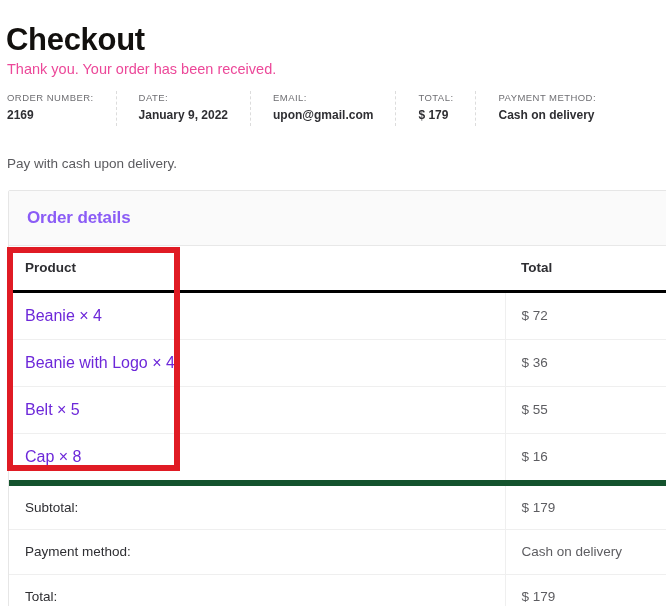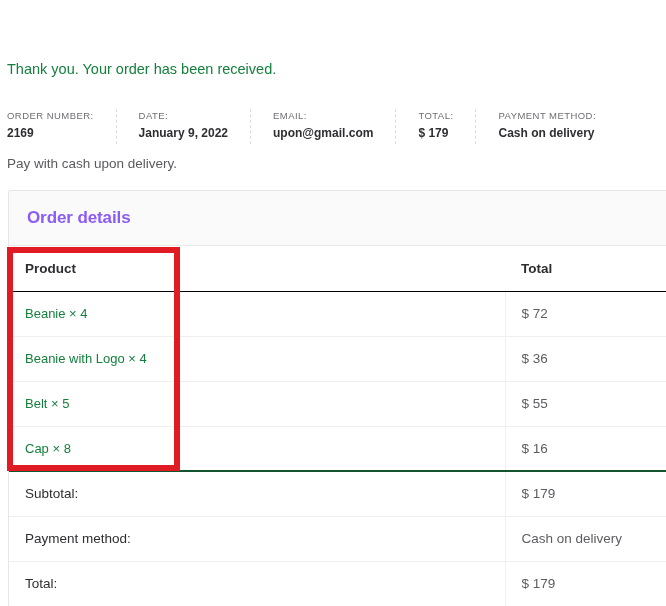--- a/index.html
+++ b/index.html
@@ -33,39 +33,38 @@
     letter-spacing: -0.3px;
     line-height: 42px;
   }
 
   
   .thankyou {
     position: absolute;
     left: 7px;
     top: 58px;
     font-size: 14.5px;
-    color: #15803d;
+    color: #ec4899;
     line-height: 22px;
   }
 
   
   .order-info {
     position: absolute;
     left: 7px;
     top: 91px;
     display: flex;
     align-items: flex-start;
   }
   .info-item {
     padding-right: 22px;
     margin-right: 0;
     border-right: 1px dashed #dcdcdc;
     padding-left: 22px;
     min-height: 34px;
-    margin-top: 18px;
   }
   .info-item:first-child {
     padding-left: 0;
   }
   .info-item:last-child {
     border-right: none;
   }
   .info-label {
     font-size: 9.5px;
     letter-spacing: 0.45px;
@@ -133,49 +132,49 @@
     padding: 14px 16px 14px 16px;
     font-size: 13.5px;
     text-align: left;
     vertical-align: middle;
     height: 45px;
     box-sizing: border-box;
   }
   table.order-table thead th {
     font-weight: bold;
     color: #2e2e32;
-    border-bottom: 1px solid #000000;
+    border-bottom: 3px solid #000000;
     font-size: 13.5px;
   }
   table.order-table tbody.items td {
     border-bottom: 1px solid #efefef;
     border-left: 1px solid #efefef;
   }
   table.order-table tbody.items td:first-child {
     border-left: none;
   }
   table.order-table tbody.items td.cell-name a {
-    color: #15803d;
+    color: #6d28d9;
     text-decoration: none;
-    font-size: 13px;
+    font-size: 16px;
   }
   table.order-table tbody.items td.cell-total {
     color: #5d5d61;
   }
 
   table.order-table tfoot td {
     border-top: 1px solid #efefef;
     border-left: 1px solid #efefef;
     color: #3d3d41;
   }
   table.order-table tfoot td:first-child {
     border-left: none;
   }
   table.order-table tfoot tr:first-child td {
-    border-top: 2px solid #14532d;
+    border-top: 6px solid #14532d;
   }
   table.order-table tfoot td.foot-label {
     color: #2e2e32;
   }
   table.order-table tfoot td.foot-value {
     color: #5d5d61;
   }
 
   
   .annotation-box {
@@ -188,20 +187,21 @@
     box-sizing: border-box;
     pointer-events: none;
     z-index: 50;
   }
 </style>
 </head>
 <body>
 
 <div class="page">
 
+  <h1 class="page-title">Checkout</h1>
 
   <div class="thankyou">Thank you. Your order has been received.</div>
 
   <div class="order-info">
 
     <div class="info-item">
       <div class="info-label">ORDER NUMBER:</div>
       <div class="info-value">2169</div>
     </div>
 

